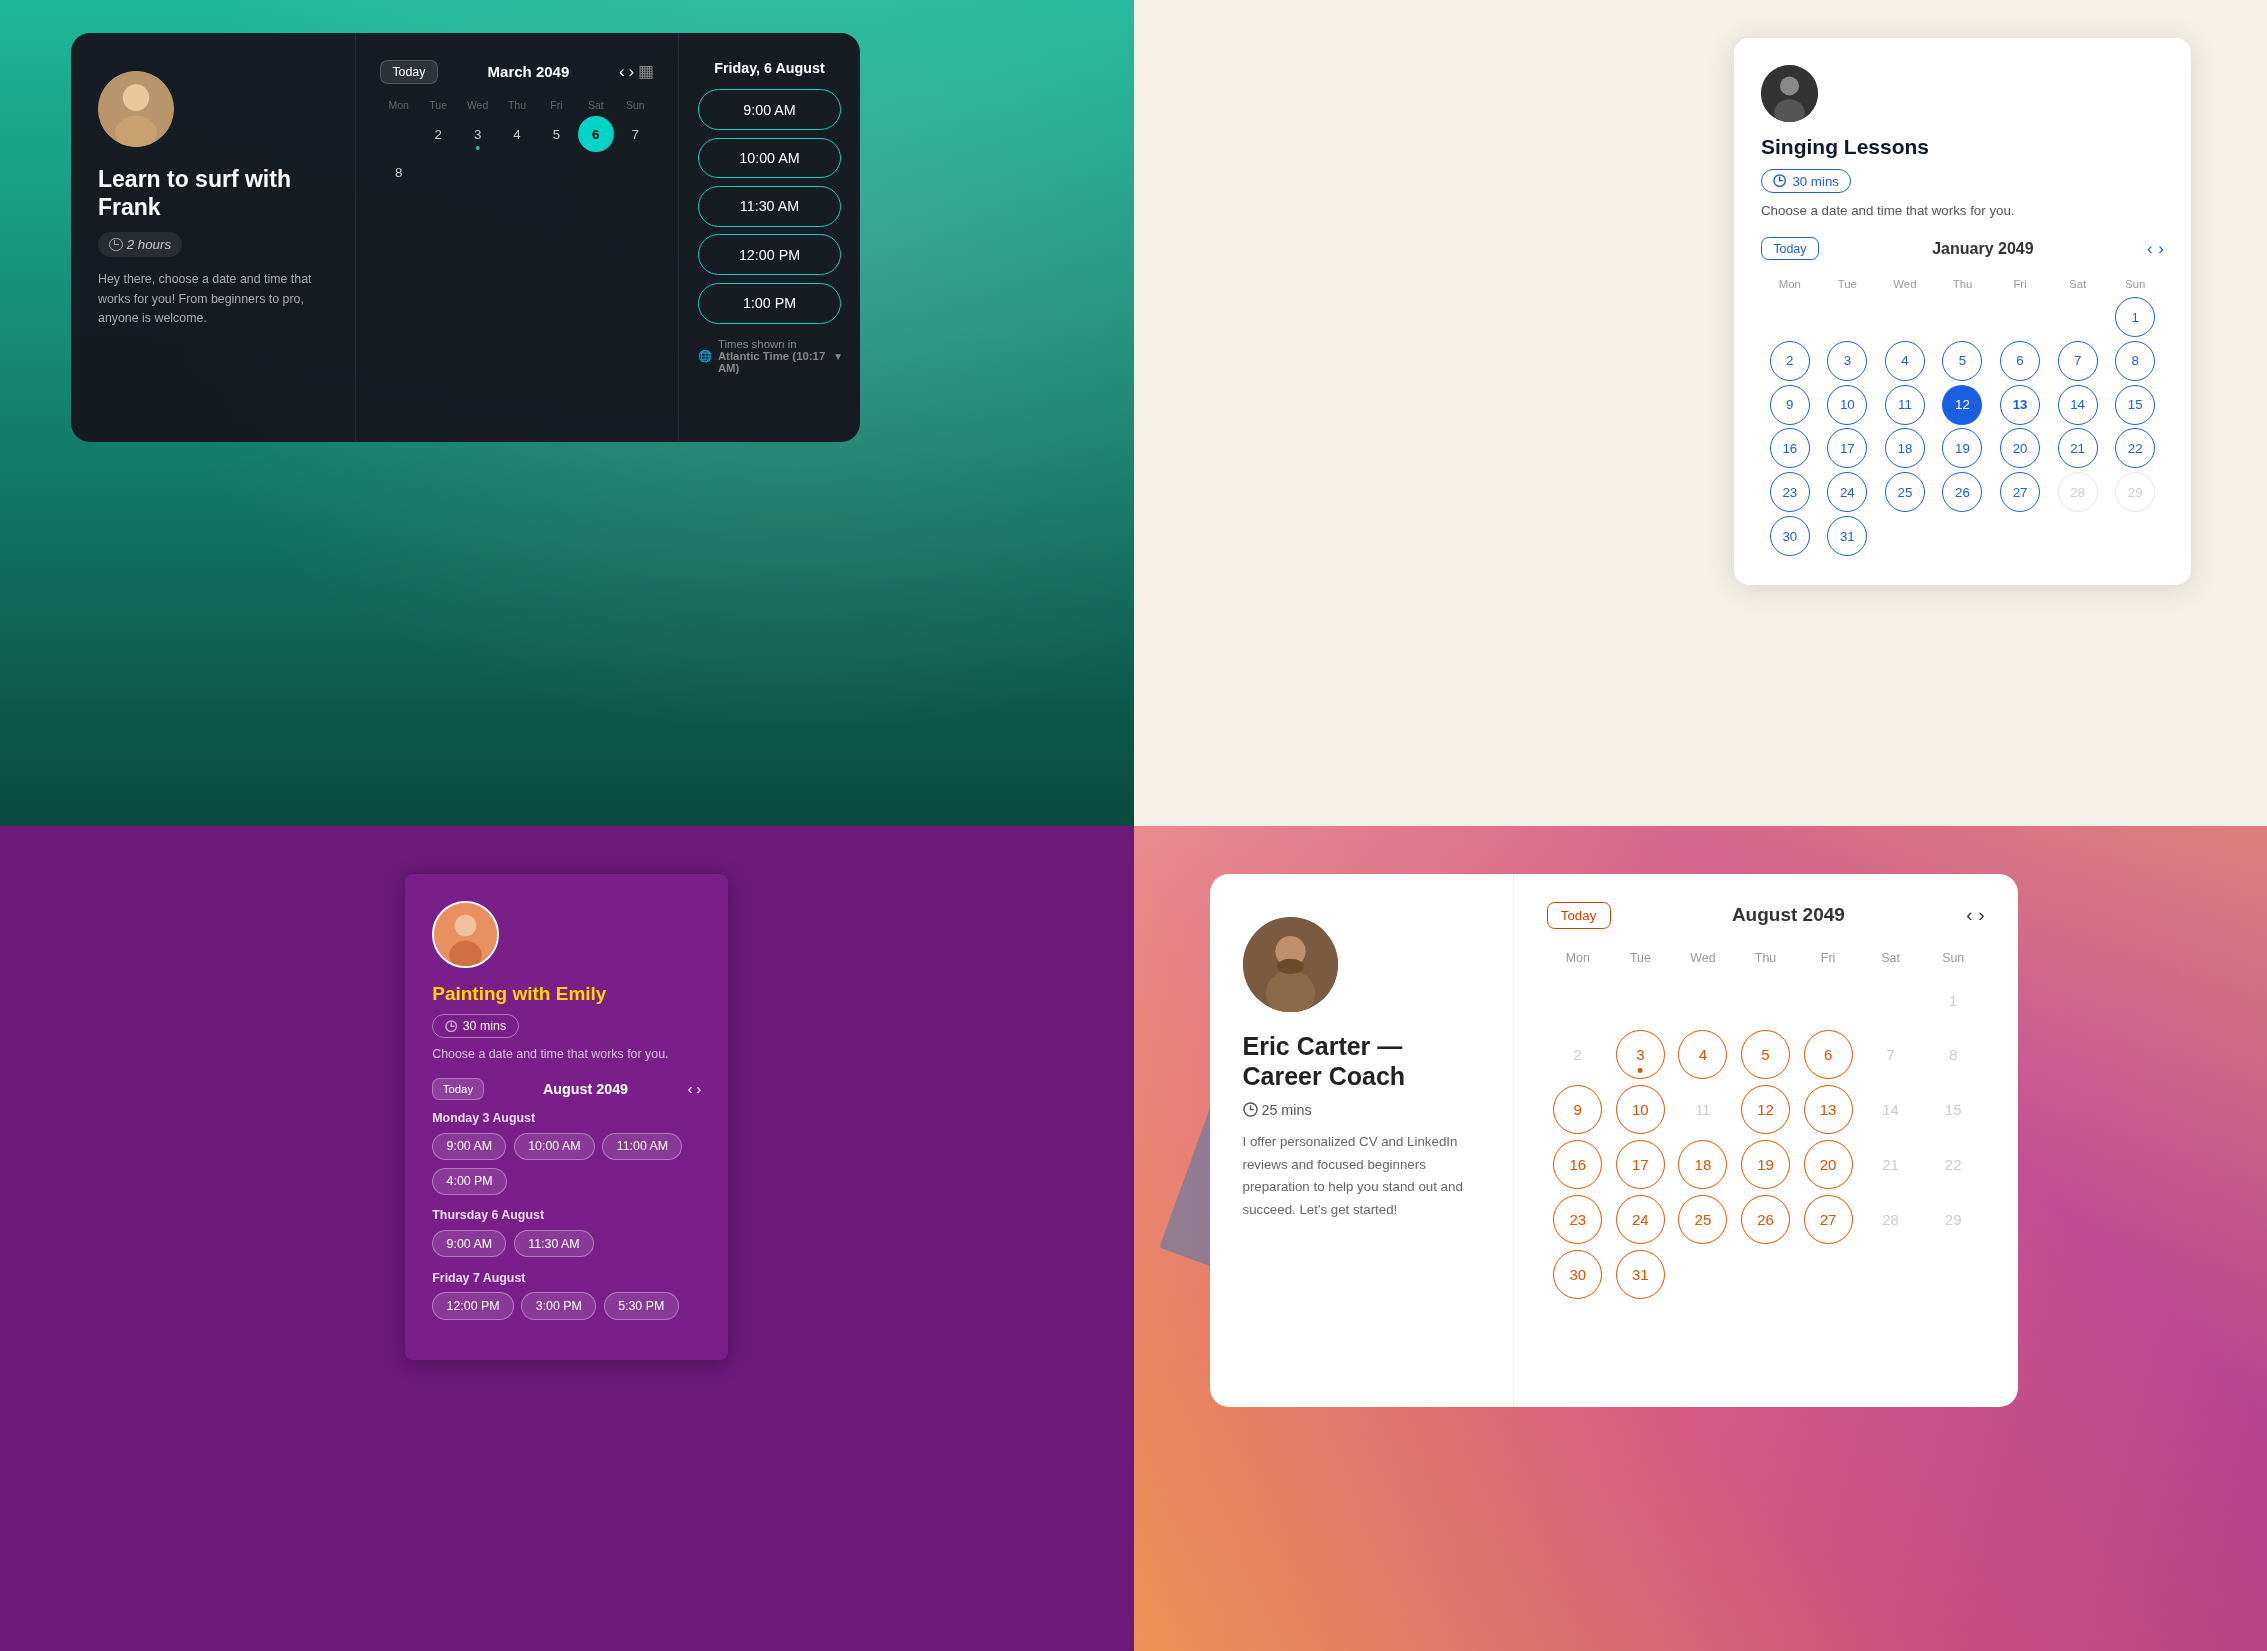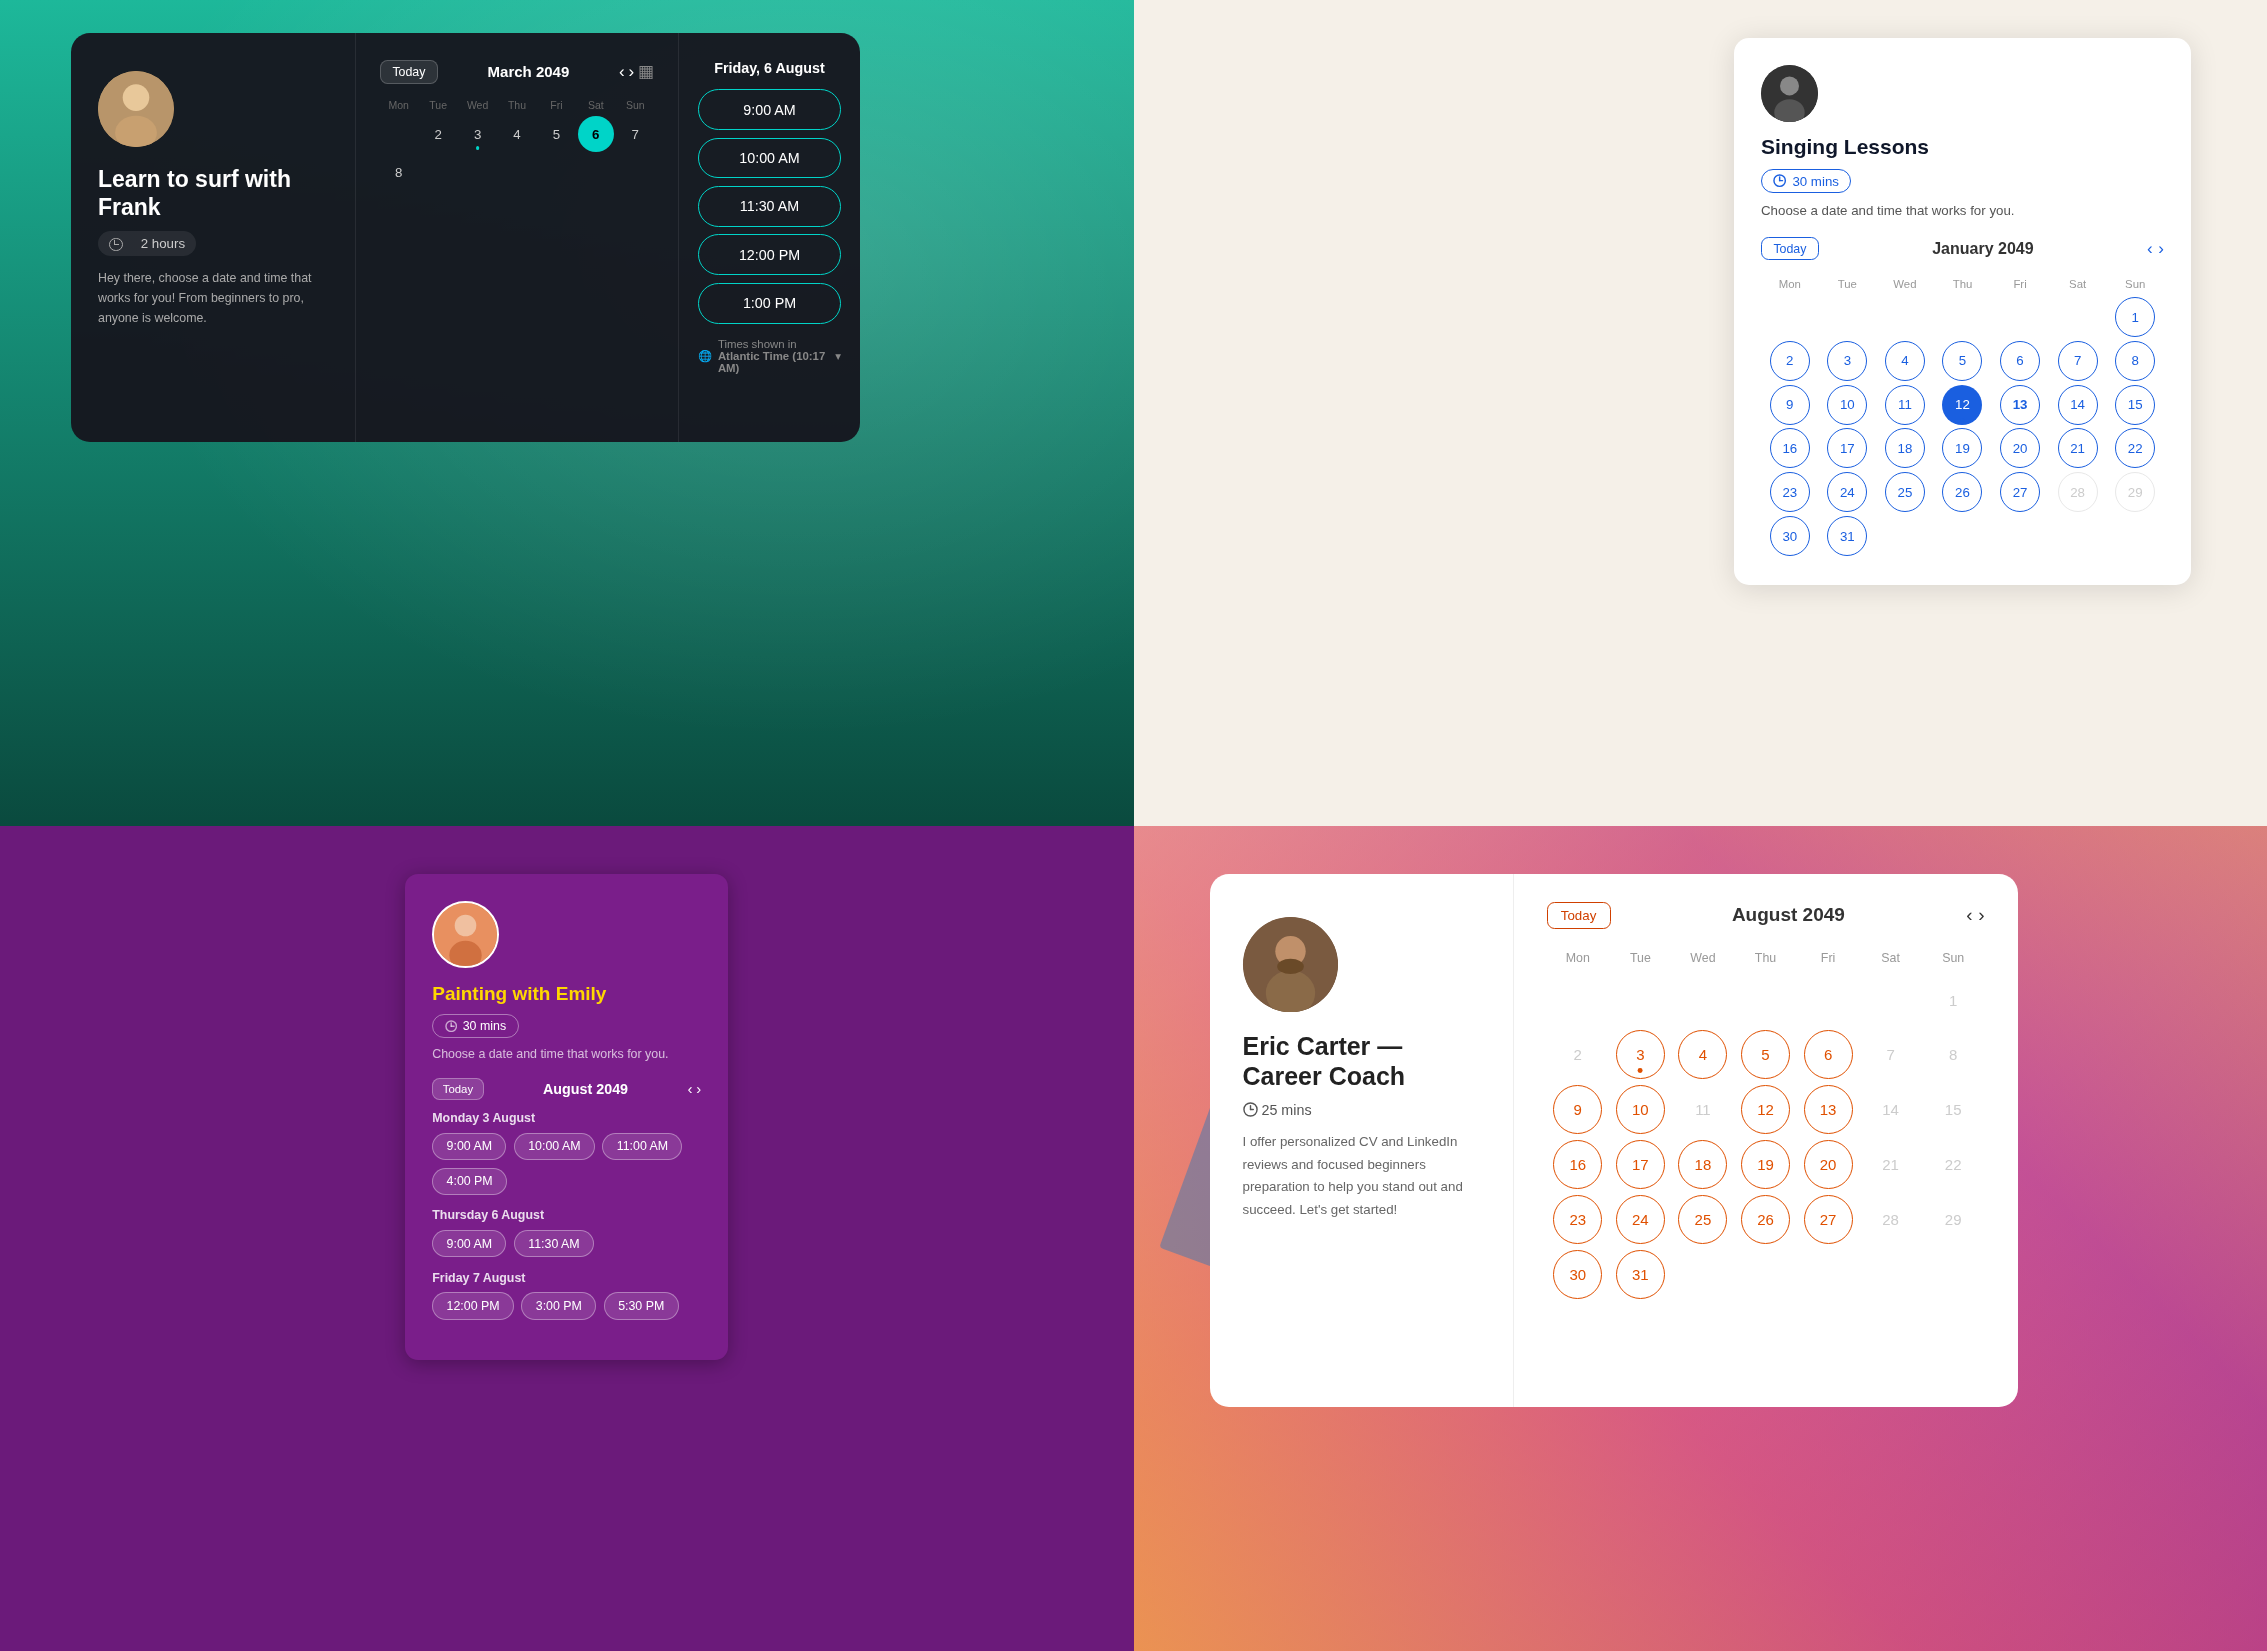--- a/index.html
+++ b/index.html
@@ -180,21 +180,21 @@
     .panel-bottom-left {
       background: #6b1a7a;
       display: flex;
       align-items: flex-start;
       justify-content: center;
       padding: 48px 28.5px;
     }
     .purple-card {
       width: 323px;
       background: #7a1e8a;
-      border-radius: 13px;
+      border-radius: 8px;
       padding: 27px;
       box-shadow: 0 3.8px 19px rgba(0,0,0,0.3);
     }
     .pc-avatar {
       width: 67px;
       height: 67px;
       border-radius: 50%;
       background: linear-gradient(135deg, #e8a06a, #c8704a);
       margin-bottom: 15px;
       border: 2.9px solid #fff;
@@ -455,26 +455,27 @@
     }
     .surf-name {
       color: #fff;
       font-size: 23px;
       font-weight: 700;
       margin-bottom: 9.5px;
       line-height: 1.2;
     }
     .surf-duration {
       display: inline-flex;
-      align-items: flex-end;
-      gap: 18px;
+      align-items: center;
+      gap: 4px;
       background: rgba(255,255,255,0.08);
       border-radius: 19px;
       padding: 4.8px 11.4px;
       margin-bottom: 13.3px;
+      font-style: italic;
     }
     .surf-duration-text {
       color: #ccc;
       font-size: 13.3px;
     }
     .surf-desc {
       color: #aaa;
       font-size: 12.4px;
       line-height: 1.6;
     }

